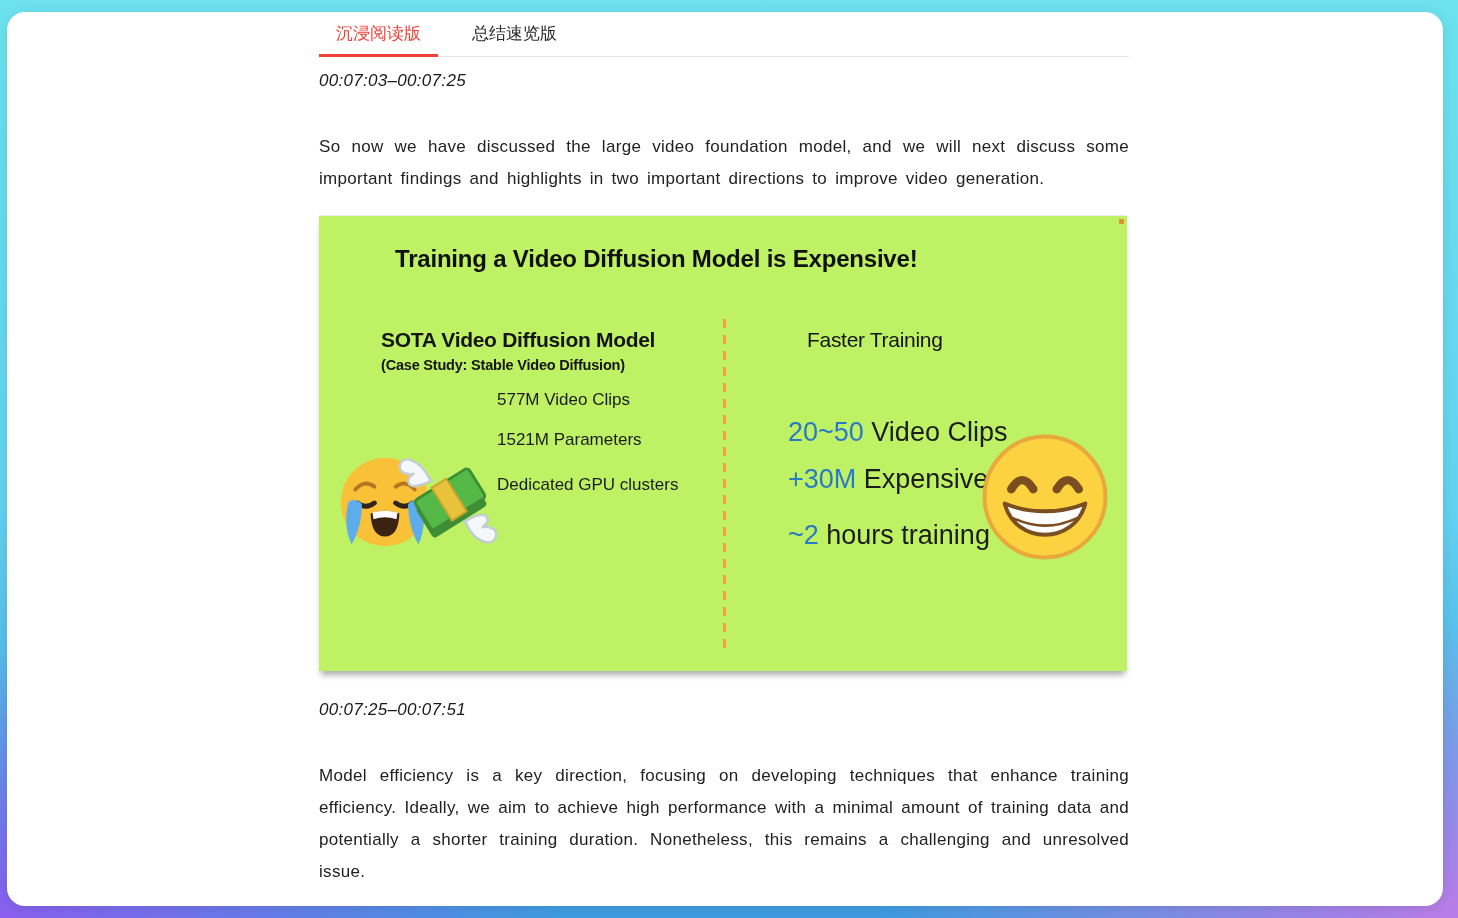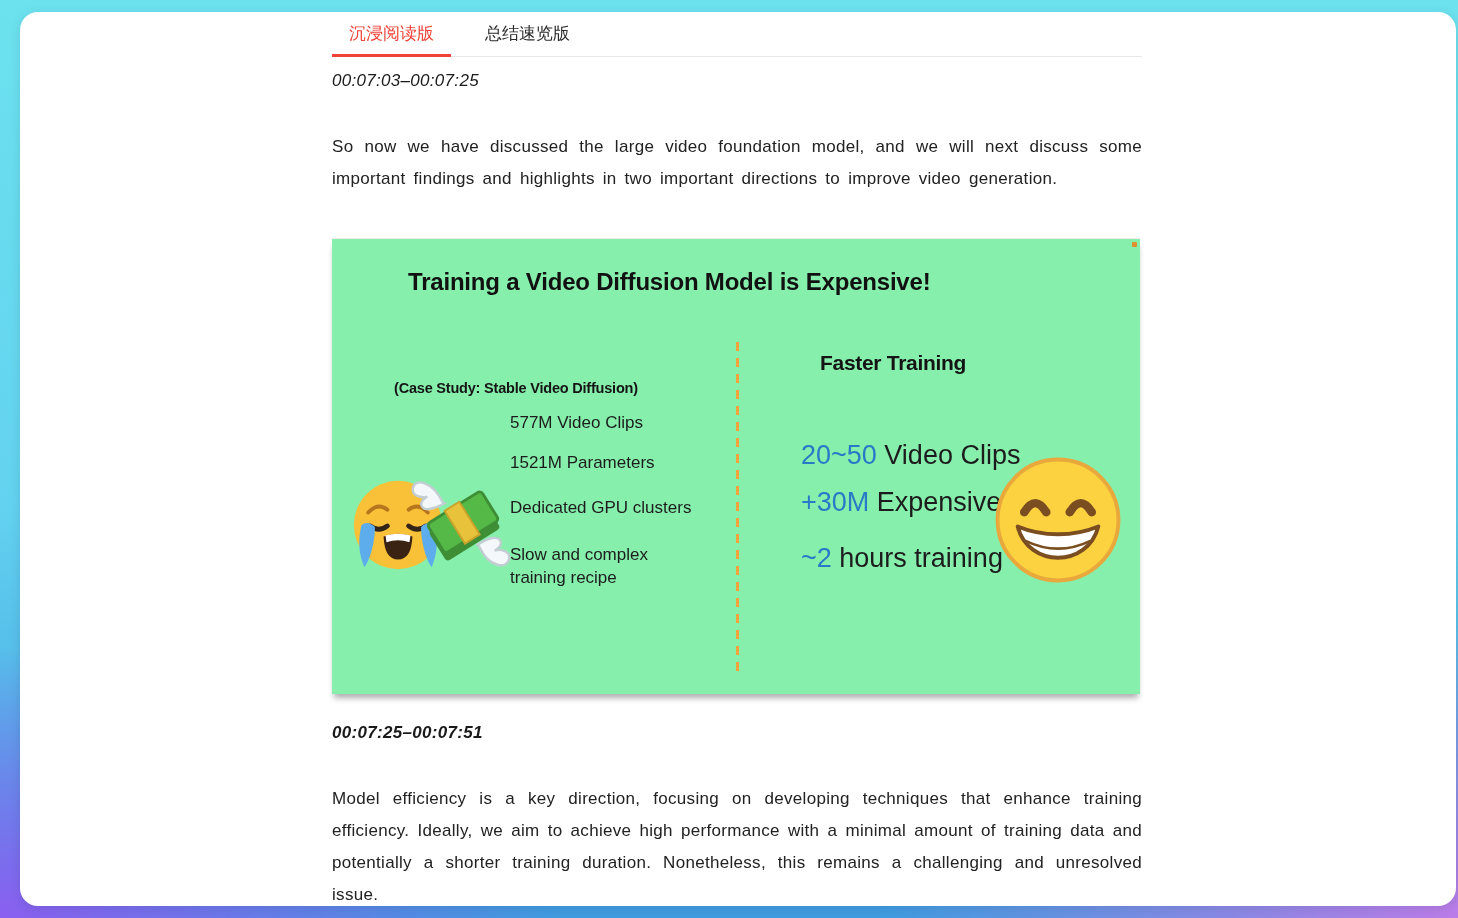--- a/index.html
+++ b/index.html
@@ -7,21 +7,21 @@
   body {
     font-family: "Liberation Sans", "DejaVu Sans", sans-serif;
     position: relative;
     overflow: hidden;
     background:
       radial-gradient(55% 42% at 0% 100%, #8a5ff0 0%, rgba(138,95,240,0) 70%),
       radial-gradient(55% 45% at 100% 100%, #bb7ce8 0%, rgba(187,124,232,0) 72%),
       linear-gradient(180deg, #6ce2ee 0%, #63d2f0 55%, #3f9be0 100%);
   }
   .card {
-    position:absolute; left:20px; top:12px; width:1436px; height:894px;
+    position:absolute; left:7px; top:12px; width:1436px; height:894px;
     background:#ffffff; border-radius:18px;
     box-shadow: 0 2px 12px rgba(0,0,0,0.10);
   }
   .main { position:absolute; left:312px; top:0; width:810px; }
 
   
   .tabbar {
     display:flex; height:45px; border-bottom:1px solid #e7e7e7;
     align-items:stretch;
   }
@@ -38,71 +38,71 @@
     margin-top:14px; font-style:italic; font-size:17px; color:#1a1a1a;
     letter-spacing:0.3px; height:20px;
   }
   .para {
     margin-top:40px; font-size:17px; line-height:32px; color:#222222;
     text-align:justify; letter-spacing:0.3px; word-spacing:3px;
   }
 
   
   .slide {
-    position:relative; margin-top:43px; width:808px; height:456px;
-    background:#86efac; border-top:1px solid #ececec;
+    position:relative; margin-top:20px; width:808px; height:456px;
+    background:#bef264; border-top:1px solid #ececec;
     box-shadow: 0 6px 6px -2px rgba(0,0,0,0.32);
     color:#141414;
   }
   .sl-title { position:absolute; left:76px; top:29px; font-size:24px; font-weight:600; letter-spacing:-0.2px; color:#111; }
   .sl-lhead { position:absolute; left:62px; top:112px; font-size:21px; font-weight:700; letter-spacing:-0.3px; }
   .sl-lsub  { position:absolute; left:62px; top:141px; font-size:14.5px; font-weight:700; letter-spacing:-0.2px; }
   .sl-litem { position:absolute; left:178px; font-size:17px; line-height:23px; color:#1c1c1c; }
   .li1 { top:172px; } .li2 { top:212px; } .li3 { top:257px; }
   .li4 { top:304px; width:152px; }
   .sl-divider {
     position:absolute; left:404px; top:103px; width:3px; height:336px;
     background: repeating-linear-gradient(to bottom, #f2a33c 0 9px, transparent 9px 16px);
   }
-  .sl-rhead { position:absolute; left:488px; top:112px; font-size:21px; font-weight:700; letter-spacing:-0.3px; }
+  .sl-rhead { position:absolute; left:488px; top:112px; font-size:21px; font-weight:400; letter-spacing:-0.3px; }
   .sl-ritem { position:absolute; left:469px; font-size:27px; color:#1c1c1c; }
   .ri1 { top:201px; } .ri2 { top:248px; } .ri3 { top:304px; }
   .hl { color:#2a79c6; }
   .sl-dot { position:absolute; top:3px; right:3px; width:5px; height:5px; background:#e0912f; border-radius:1px; }
   .emoji { position:absolute; }
   .em-cry   { left:18px;  top:238px; }
   .em-money { left:76px;  top:234px; }
   .em-grin  { left:661px; top:216px; }
 
-  .ts2 { margin-top:29px;font-weight:bold; }
+  .ts2 { margin-top:29px; }
   .para.last { margin-bottom:0; }
 </style>
 </head>
 <body>
 
 <div class="card">
   <div class="main">
 
     <div class="tabbar">
       <div class="tab active">沉浸阅读版</div>
       <div class="tab">总结速览版</div>
     </div>
 
     <div class="timestamp">00:07:03–00:07:25</div>
 
     <p class="para">So now we have discussed the large video foundation model, and we will next discuss some important findings and highlights in two important directions to improve video generation.</p>
 
     <div class="slide">
       <div class="sl-title">Training a Video Diffusion Model is Expensive!</div>
 
+      <div class="sl-lhead">SOTA Video Diffusion Model</div>
       <div class="sl-lsub">(Case Study: Stable Video Diffusion)</div>
       <div class="sl-litem li1">577M Video Clips</div>
       <div class="sl-litem li2">1521M Parameters</div>
       <div class="sl-litem li3">Dedicated GPU clusters</div>
-      <div class="sl-litem li4">Slow and complex training recipe</div>
 
       <svg class="emoji em-cry" width="96" height="96" viewBox="0 0 100 100">
         <circle cx="50" cy="50" r="46" fill="#F8C138"></circle>
         <path d="M19 37 Q29 26 39 34" stroke="#B7751E" stroke-width="4" fill="none" stroke-linecap="round"></path>
         <path d="M61 34 Q71 26 81 37" stroke="#B7751E" stroke-width="4" fill="none" stroke-linecap="round"></path>
         <path d="M21 51 Q30 58 39 51" stroke="#33241a" stroke-width="5" fill="none" stroke-linecap="round"></path>
         <path d="M61 51 Q70 58 79 51" stroke="#33241a" stroke-width="5" fill="none" stroke-linecap="round"></path>
         <path d="M12 50 C8 66 9 80 15 94 C22 84 26 66 26 52 Q18 45 12 50 Z" fill="#5DADEC"></path>
         <path d="M88 50 C92 66 91 80 85 94 C78 84 74 66 74 52 Q82 45 88 50 Z" fill="#5DADEC"></path>
         <path d="M35 62 Q50 56 65 62 Q64 86 50 86 Q36 86 35 62 Z" fill="#3B2313"></path>

